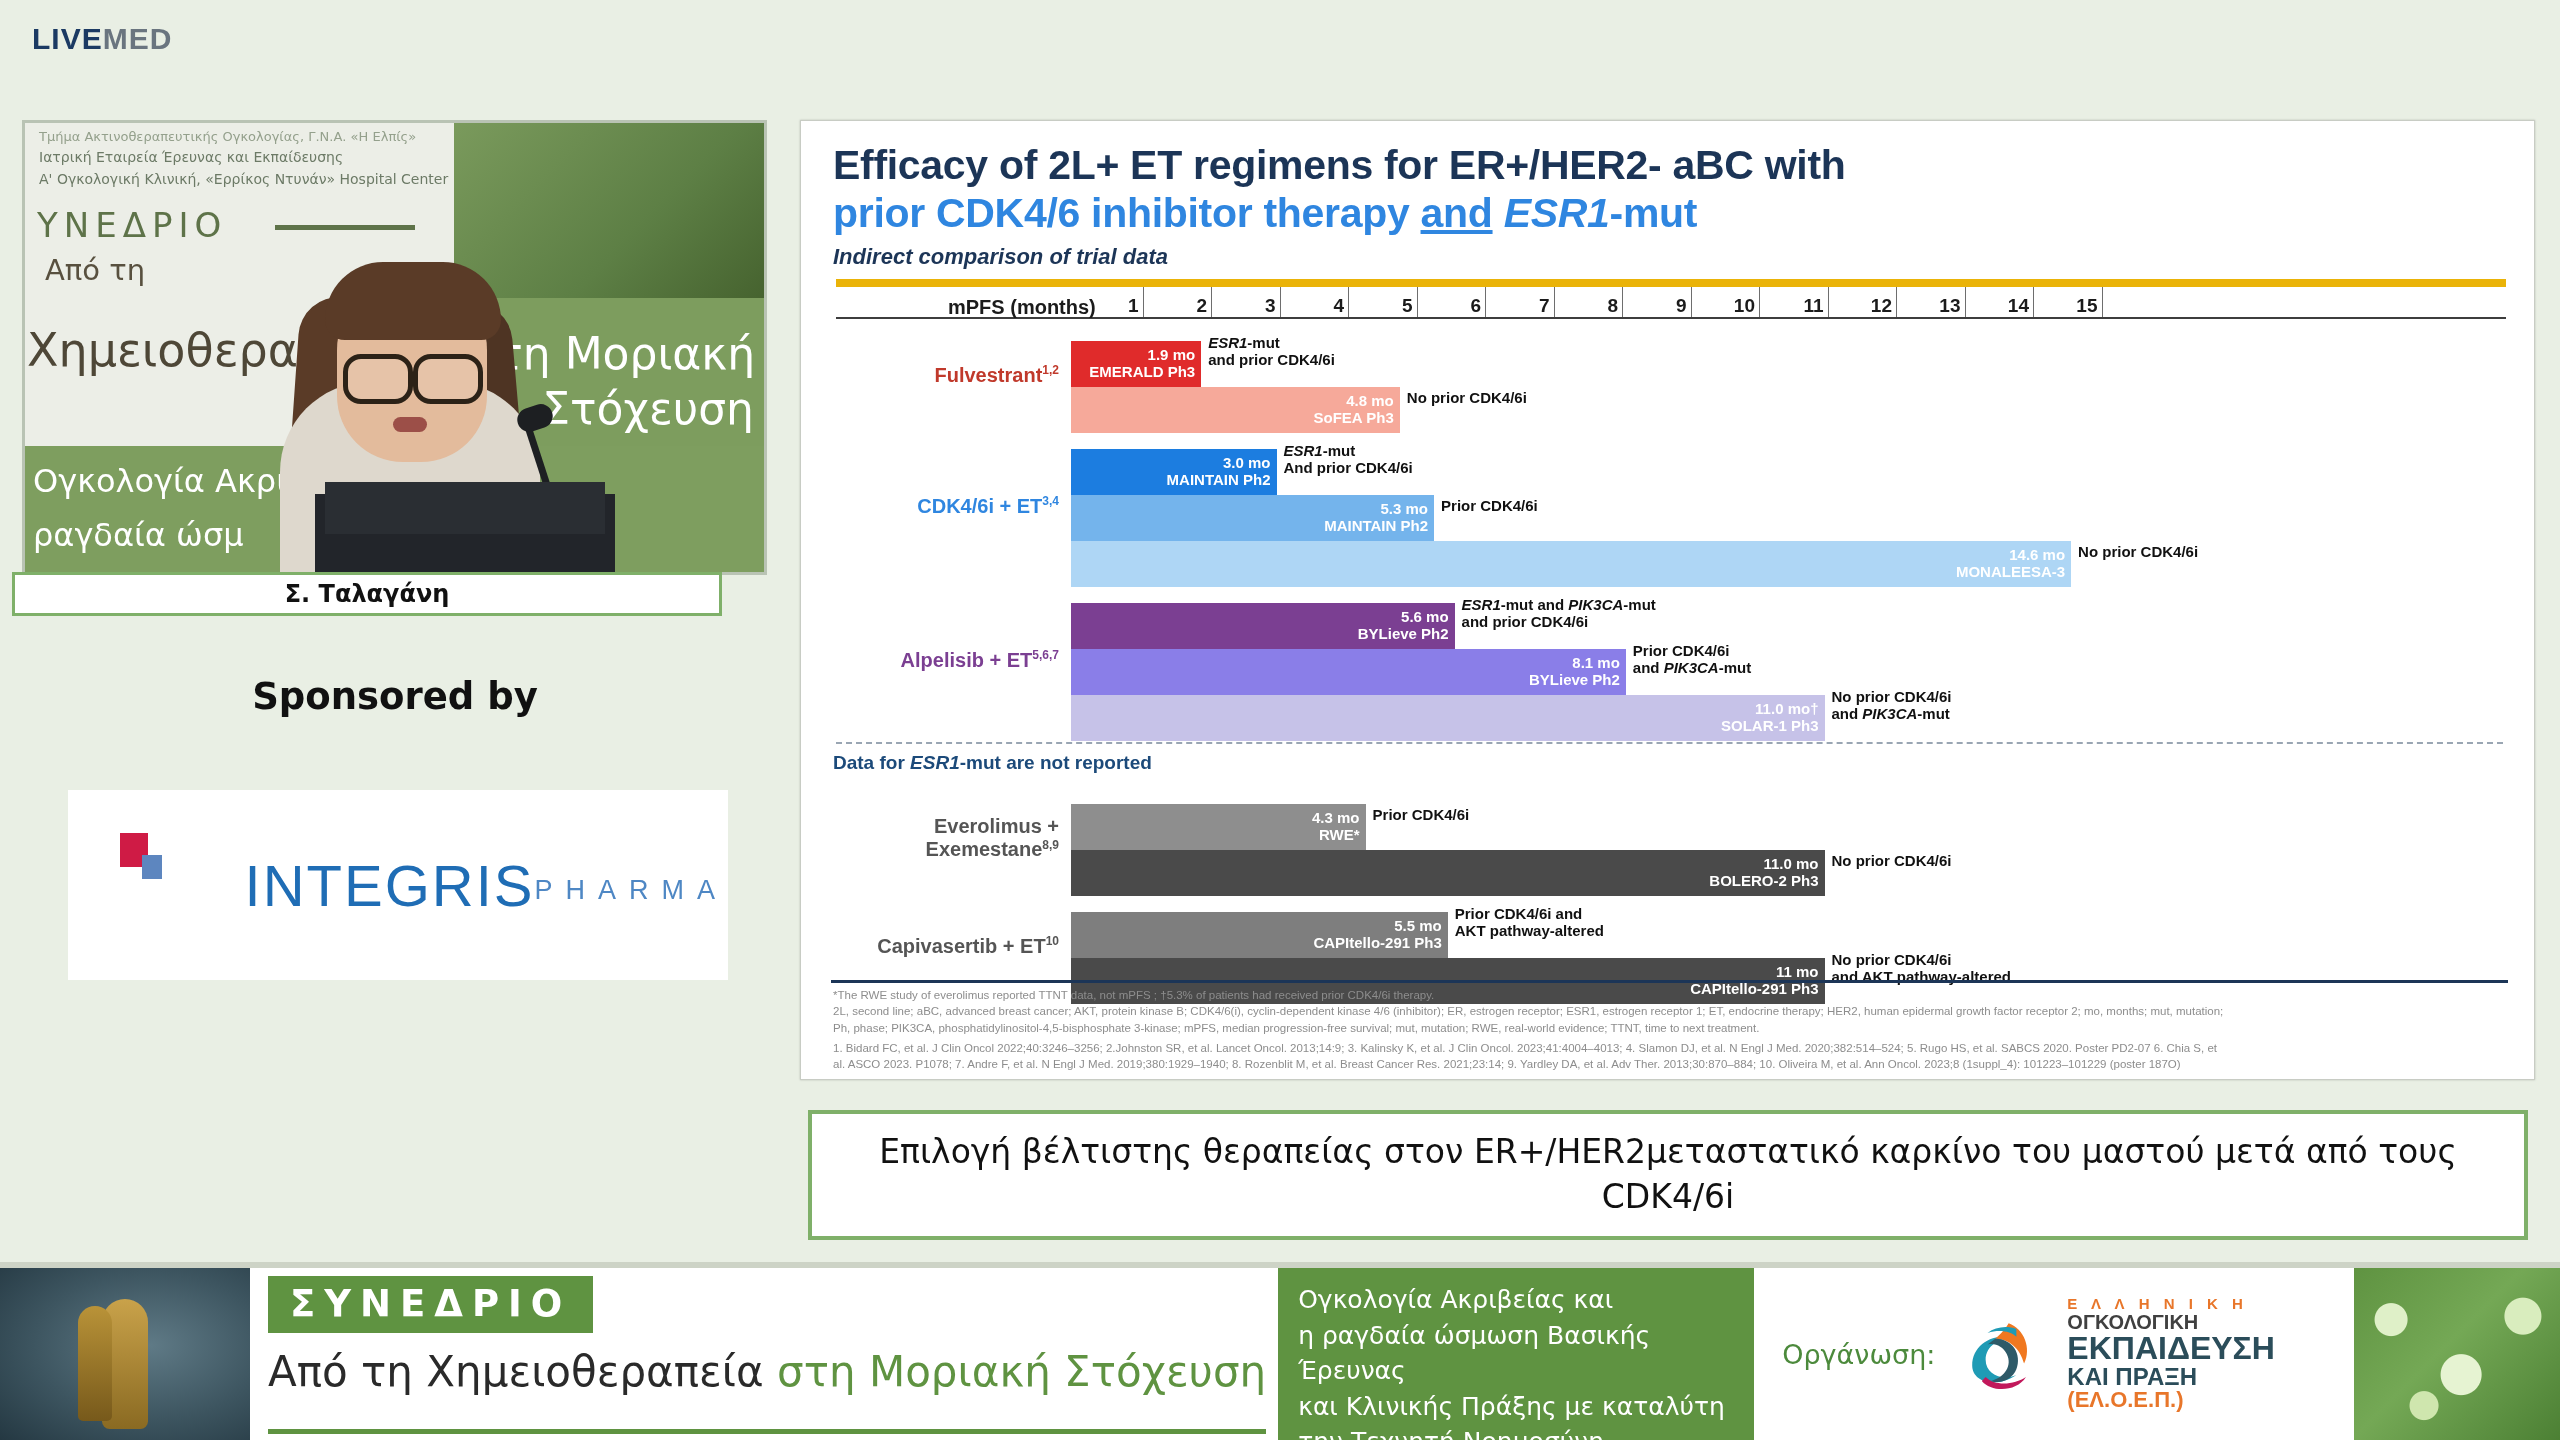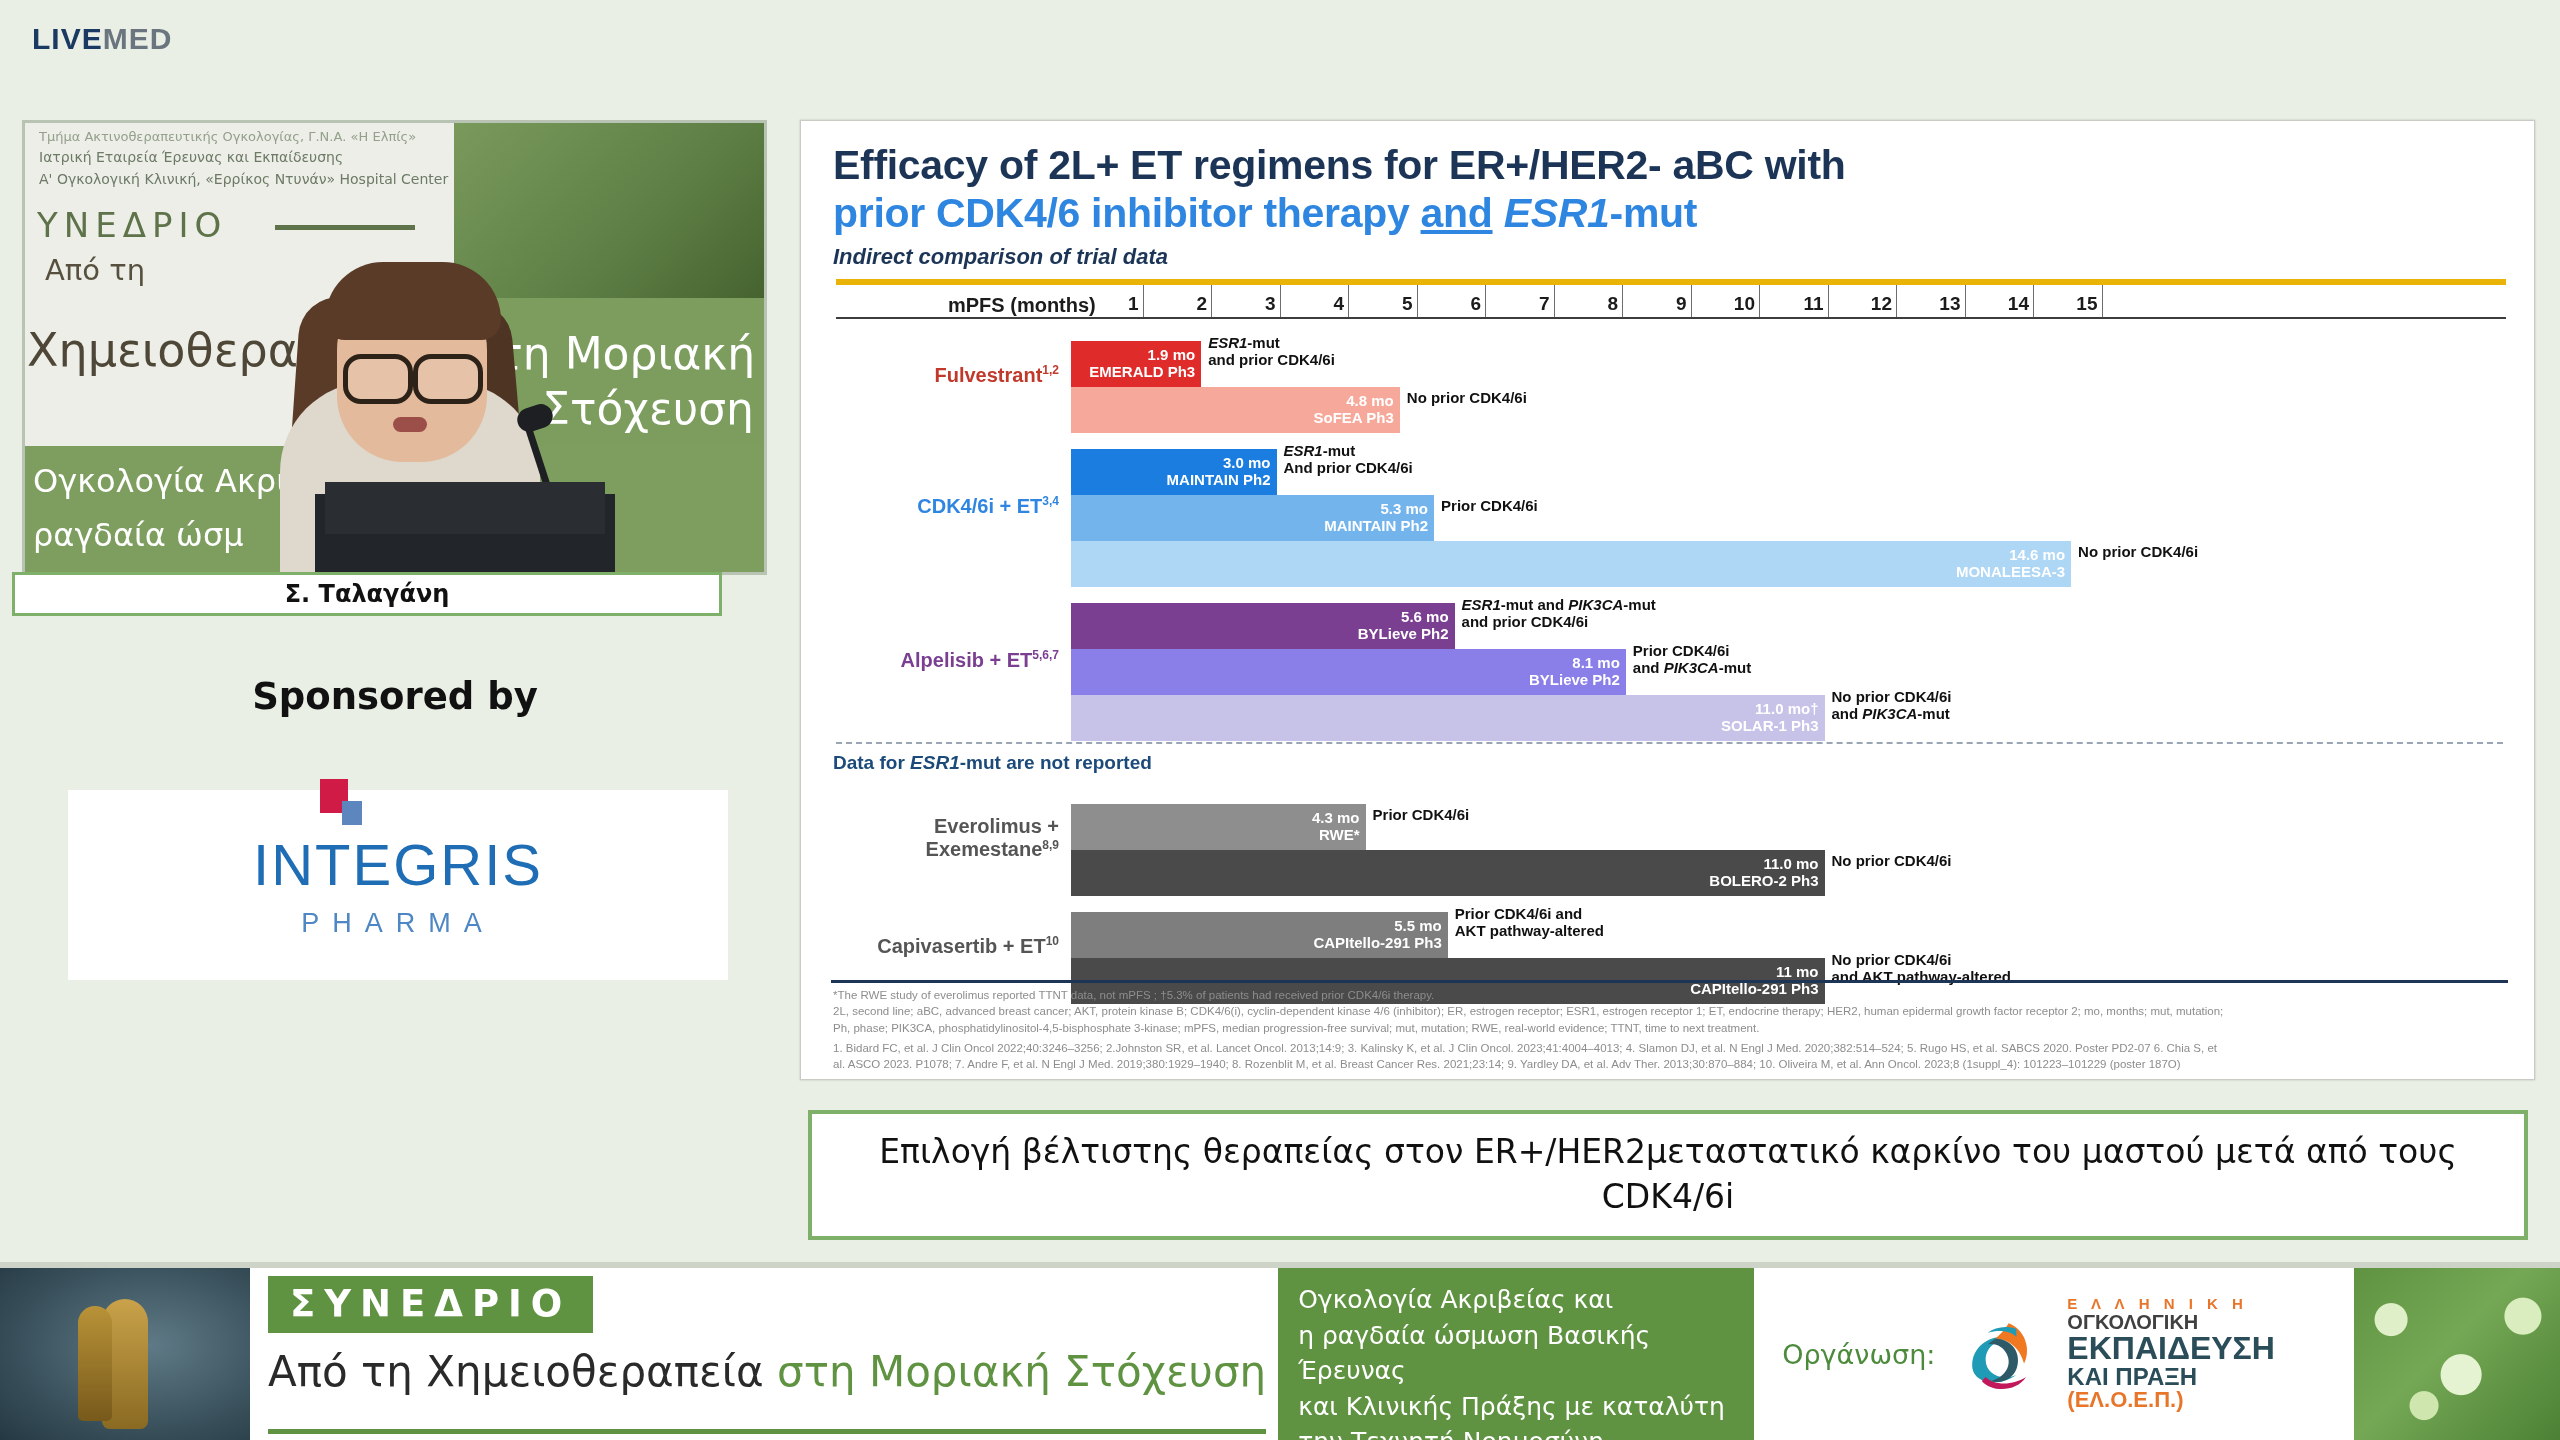--- a/index.html
+++ b/index.html
@@ -90,21 +90,21 @@
     position: absolute; left: 0; top: 675px; width: 790px;
     text-align: center; font-size: 37px; font-weight: 700; color: #111;
     font-family: "DejaVu Sans", sans-serif;
   }
   .sponsor-card {
     position: absolute; left: 68px; top: 790px; width: 660px; height: 190px;
     background: #ffffff;
   }
   .integris {
     position: absolute; left: 0; top: 0; width: 100%; height: 100%;
-    display: flex; flex-direction: column; align-items: center; justify-content: center;
+    display: flex; flex-direction: row; align-items: center; justify-content: center;
   }
   .integris-marks { position: relative; width: 260px; height: 0; }
   .sq-red { position: absolute; left: 52px; top: -52px; width: 28px; height: 34px; background: #cf1b45; }
   .sq-blue{ position: absolute; left: 74px; top: -30px; width: 20px; height: 24px; background: #5d86bf; }
   .integris-name {
     font-size: 58px; letter-spacing: 2px; color: #1f6db5; font-weight: 400;
     font-family: "Liberation Sans", sans-serif;
   }
   .integris-sub {
     margin-top: 10px; font-size: 27px; letter-spacing: 13px; color: #4e87c4;
@@ -131,21 +131,21 @@
   .s-title2 .it { font-style: italic; }
   .s-sub {
     font-size: 22px; font-weight: 700; font-style: italic; color: #1c3557;
     margin-top: 7px;
   }
 
   
   .axis {
     position: relative; margin-top: 9px; margin-left: 3px;
     height: 40px;
-    border-top: 6px solid #eab308; border-bottom: 2px solid #3d3d3d;
+    border-top: 8px solid #eab308; border-bottom: 2px solid #3d3d3d;
   }
   .axis-label {
     position: absolute; left: 112px; top: 9px;
     font-size: 20px; font-weight: 700; color: #1b1b1b;
   }
   .tick {
     position: absolute; top: 0; height: 100%;
     border-left: 1px solid #6e6e6e;
   }
   .tick span {

